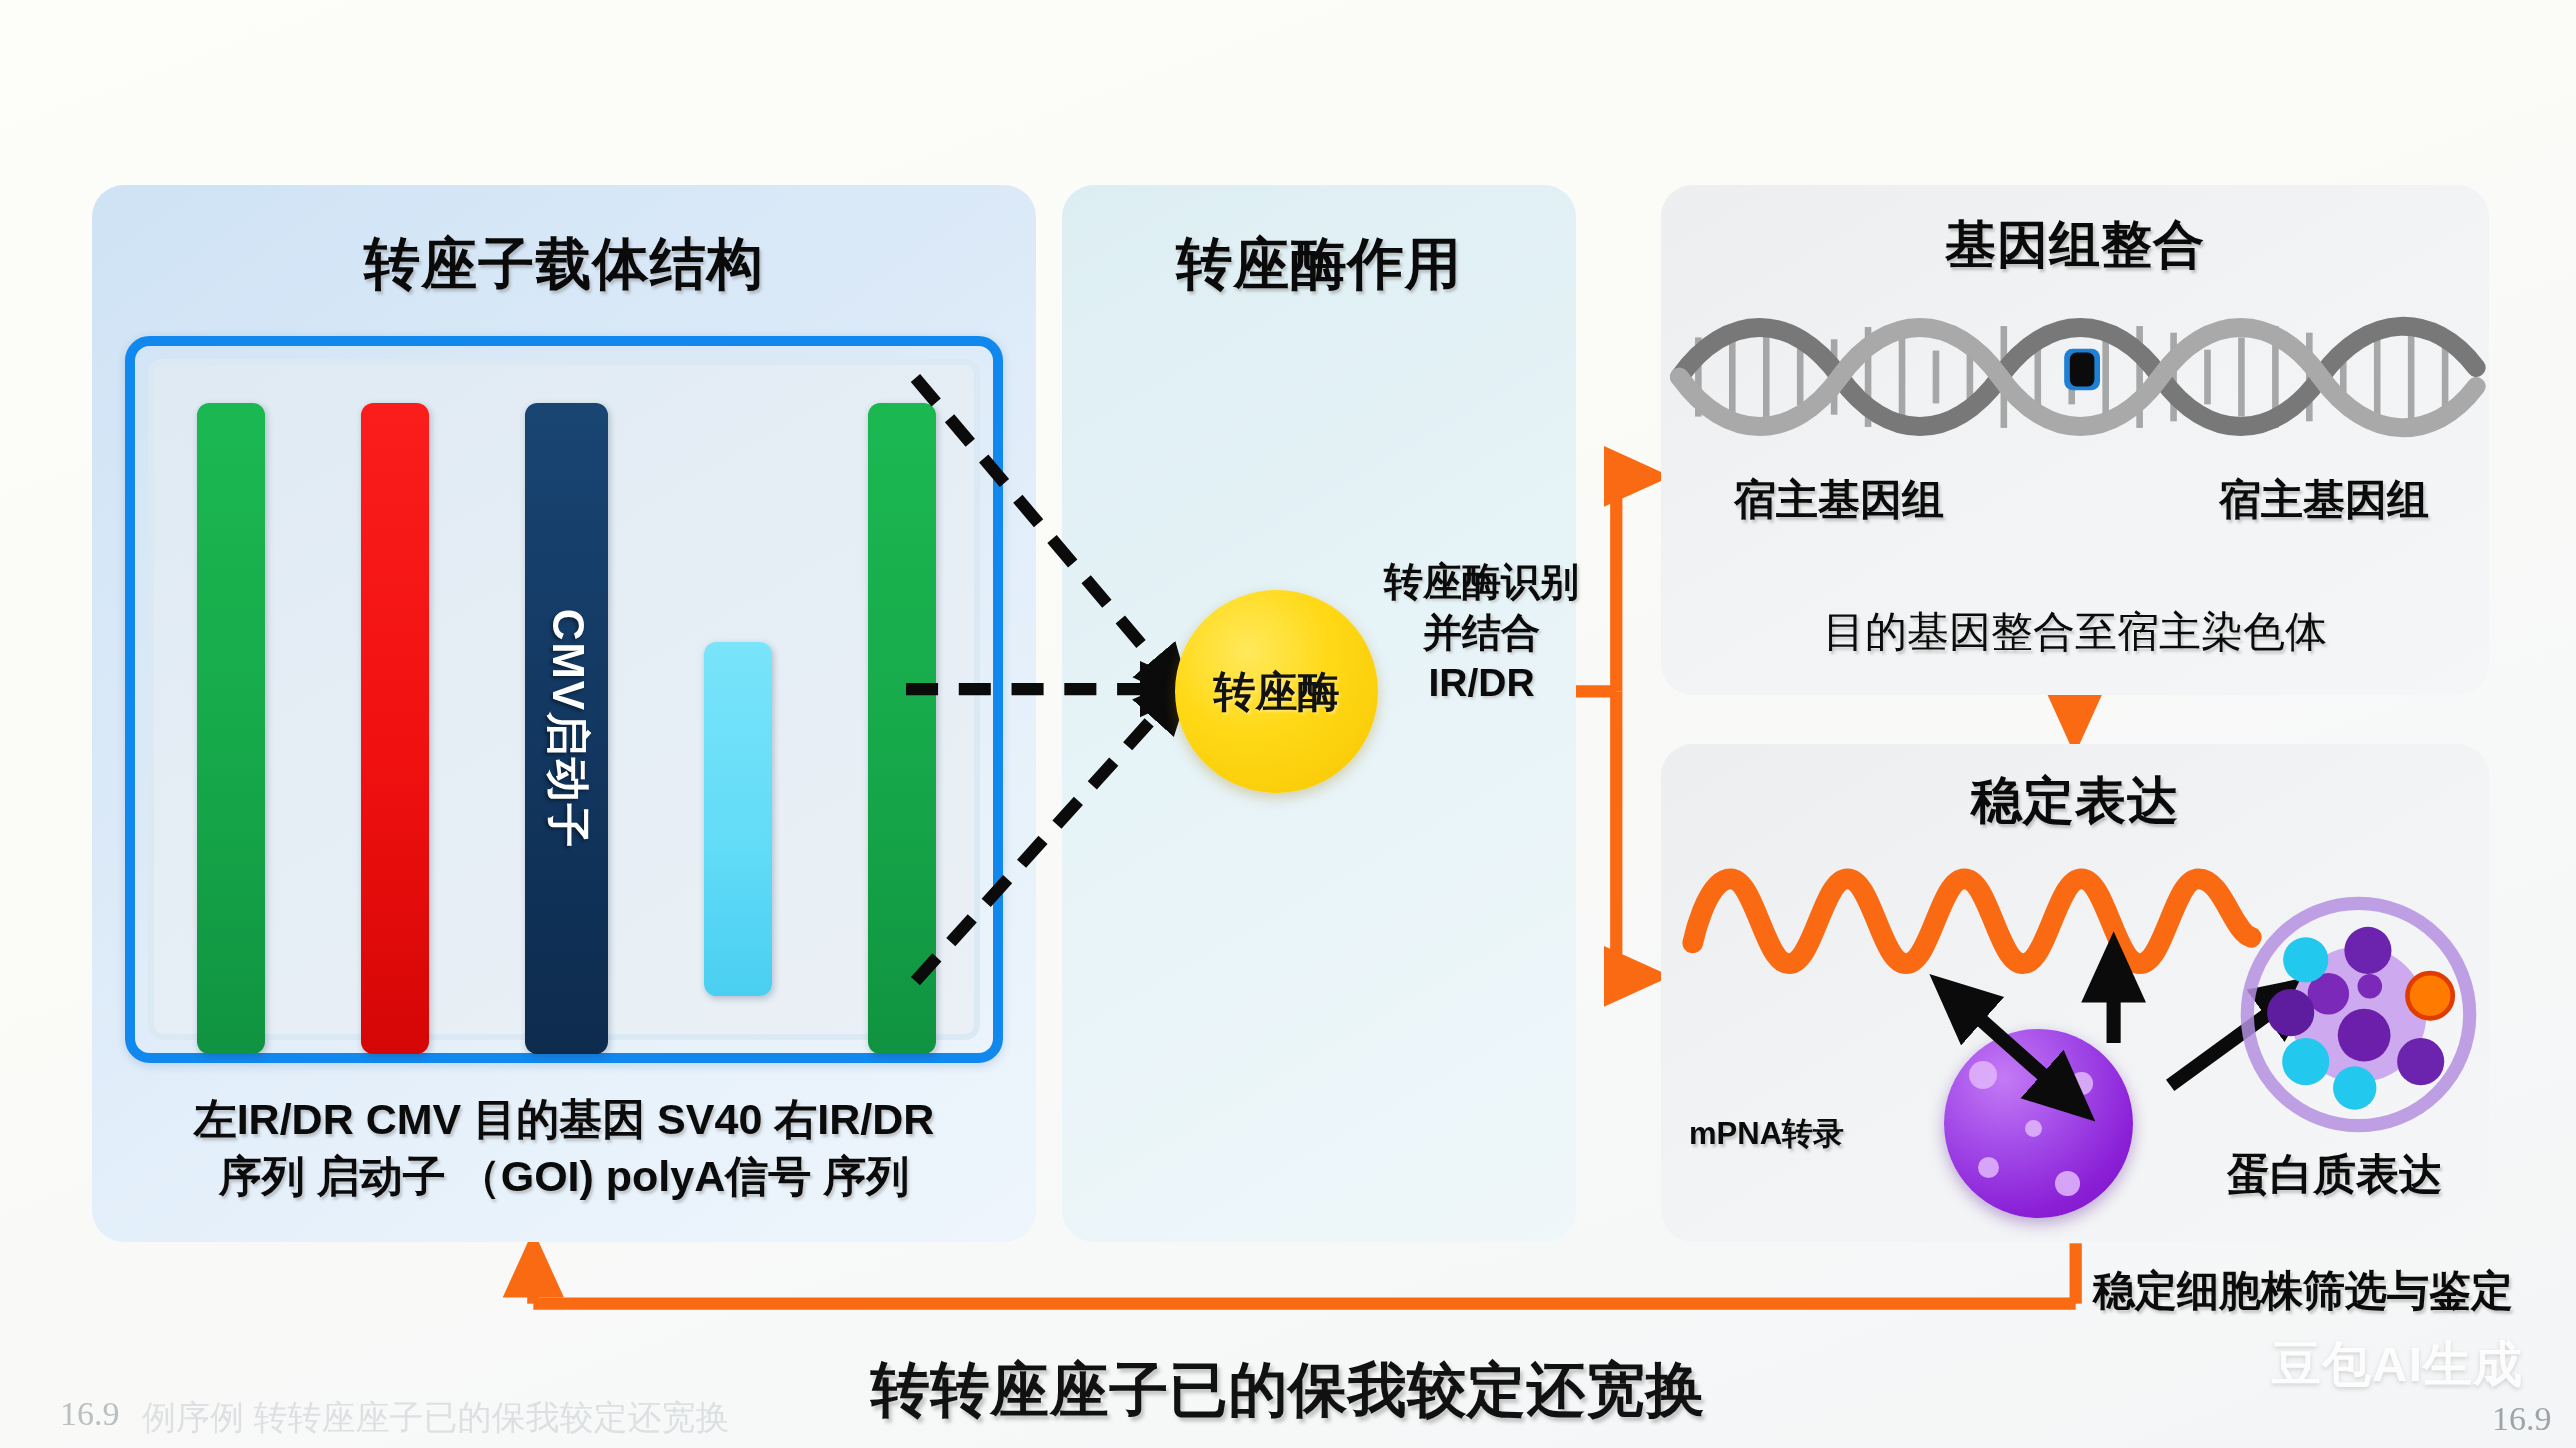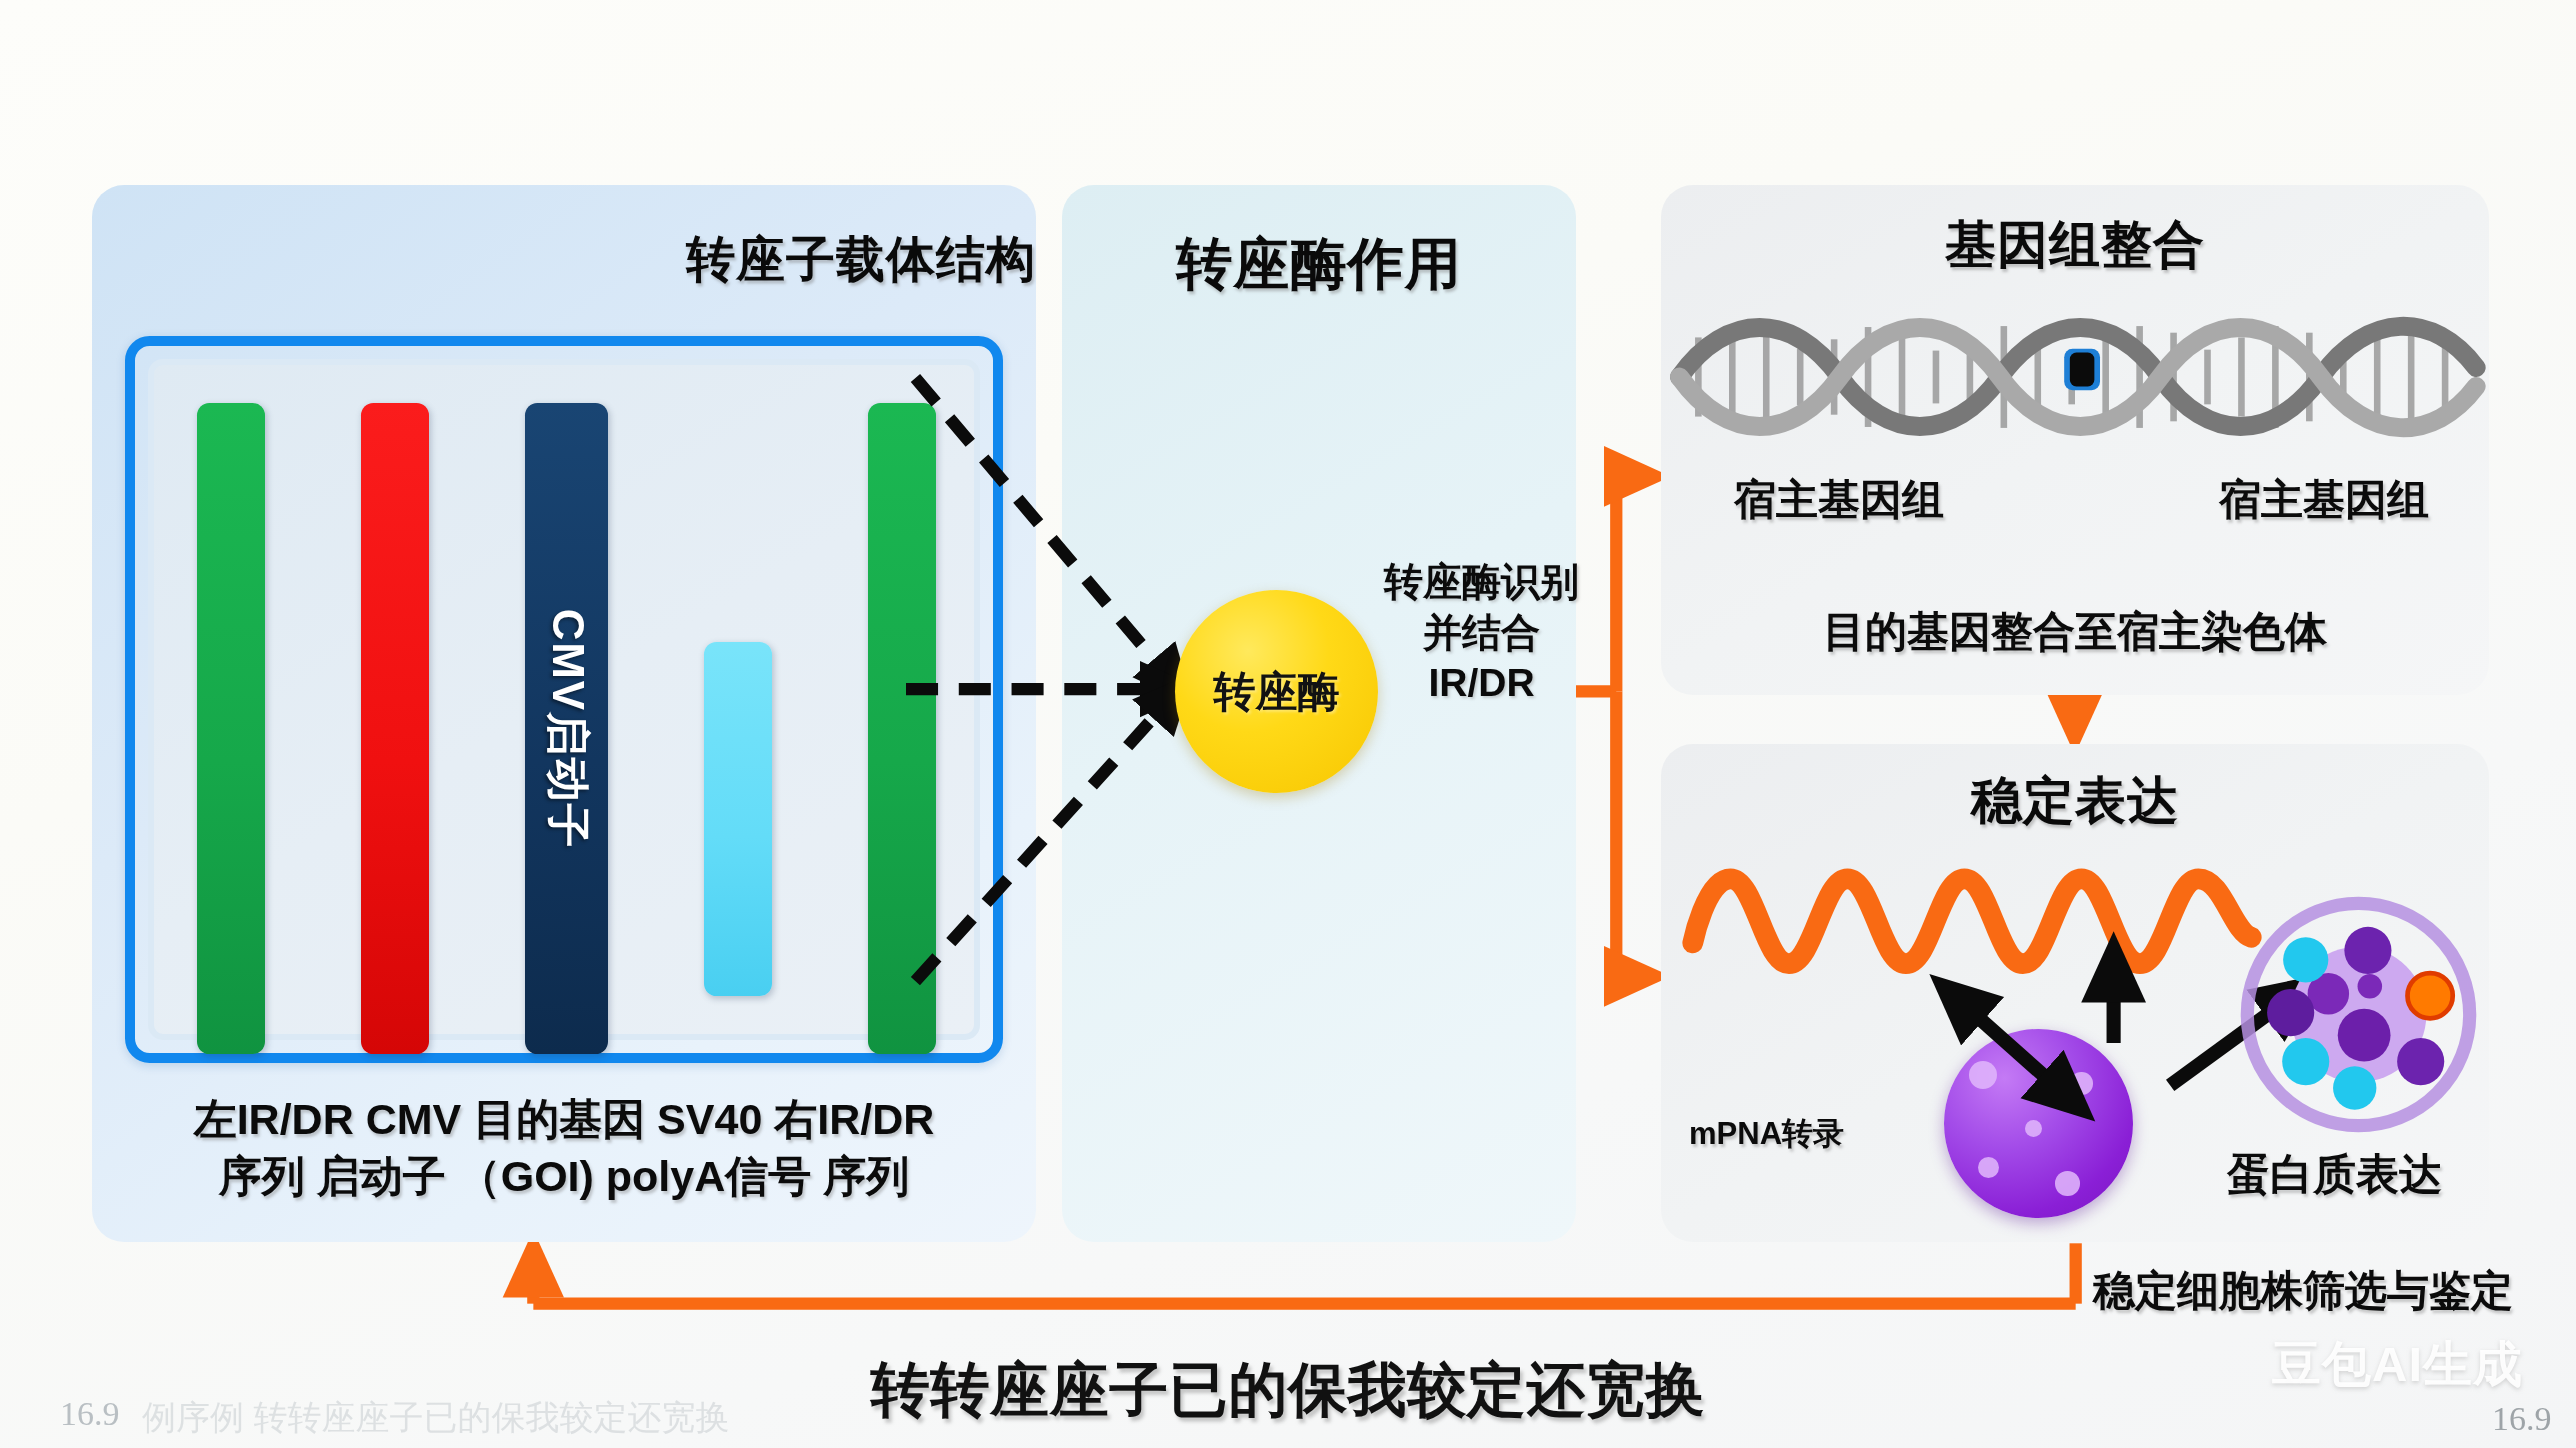--- a/index.html
+++ b/index.html
@@ -30,21 +30,21 @@
     left:1661px;top:744px;width:828px;height:498px;
     background:linear-gradient(150deg,#eceef0 0%,#f1f3f4 50%,#f5f6f7 100%);
   }
 
   .panel-title{
     position:absolute;left:0;right:0;text-align:center;
     font-weight:700;color:#0a0a0a;
     text-shadow:1.9px 2.8px 2.8px rgba(120,120,120,.40);
     letter-spacing:.02em;white-space:nowrap;
   }
-  #title-vector{top:42px;font-size:49px;text-align:right;}
+  #title-vector{top:42px;font-size:56px;}
   #title-enzyme{top:42px;font-size:56px;}
   #title-genome{top:26.4px;font-size:51px;}
   #title-expression{top:22.6px;font-size:51px;}
 
   
   #construct-outer{
     position:absolute;left:33px;top:151px;width:878px;height:727px;
     border:10.4px solid #1188ee;border-radius:24.5px;
     background:transparent;box-sizing:border-box;
     box-shadow:0 2.8px 9.4px rgba(20,90,160,.18);
@@ -104,21 +104,21 @@
   #genome-left{
     position:absolute;left:1734px;top:472px;font-size:42px;font-weight:700;
     color:#0b0b0b;text-shadow:1.9px 2.8px 2.8px rgba(120,120,120,.38);white-space:nowrap;
   }
   #genome-right{
     position:absolute;left:2219px;top:472px;font-size:42px;font-weight:700;
     color:#0b0b0b;text-shadow:1.9px 2.8px 2.8px rgba(120,120,120,.38);white-space:nowrap;
   }
   #genome-caption{
     position:absolute;left:1661px;width:828px;top:604px;text-align:center;
-    font-size:42px;font-weight:700;color:#0b0b0b;
+    font-size:42px;font-weight:400;color:#0b0b0b;
     text-shadow:1.9px 2.8px 2.8px rgba(120,120,120,.38);white-space:nowrap;
   }
 
   
   #mrna-wave{position:absolute;left:1689px;top:873px;width:566px;height:104px;}
   #cell-sphere{
     position:absolute;left:1944px;top:1029px;width:189px;height:189px;border-radius:50%;
     background:radial-gradient(circle at 32% 26%,#c47af5 0%,#a24ae8 38%,#8a1fd6 72%,#7a16c0 100%);
     box-shadow:0 5.7px 15px rgba(90,20,150,.35);
   }

